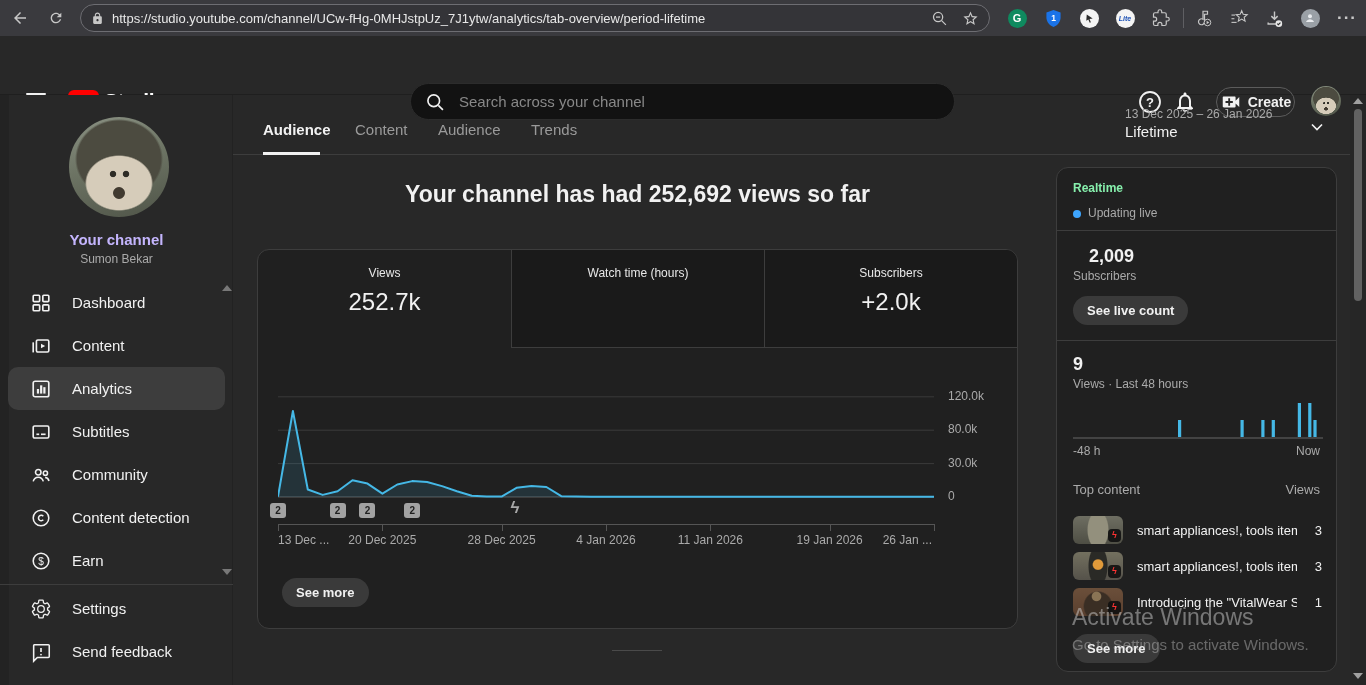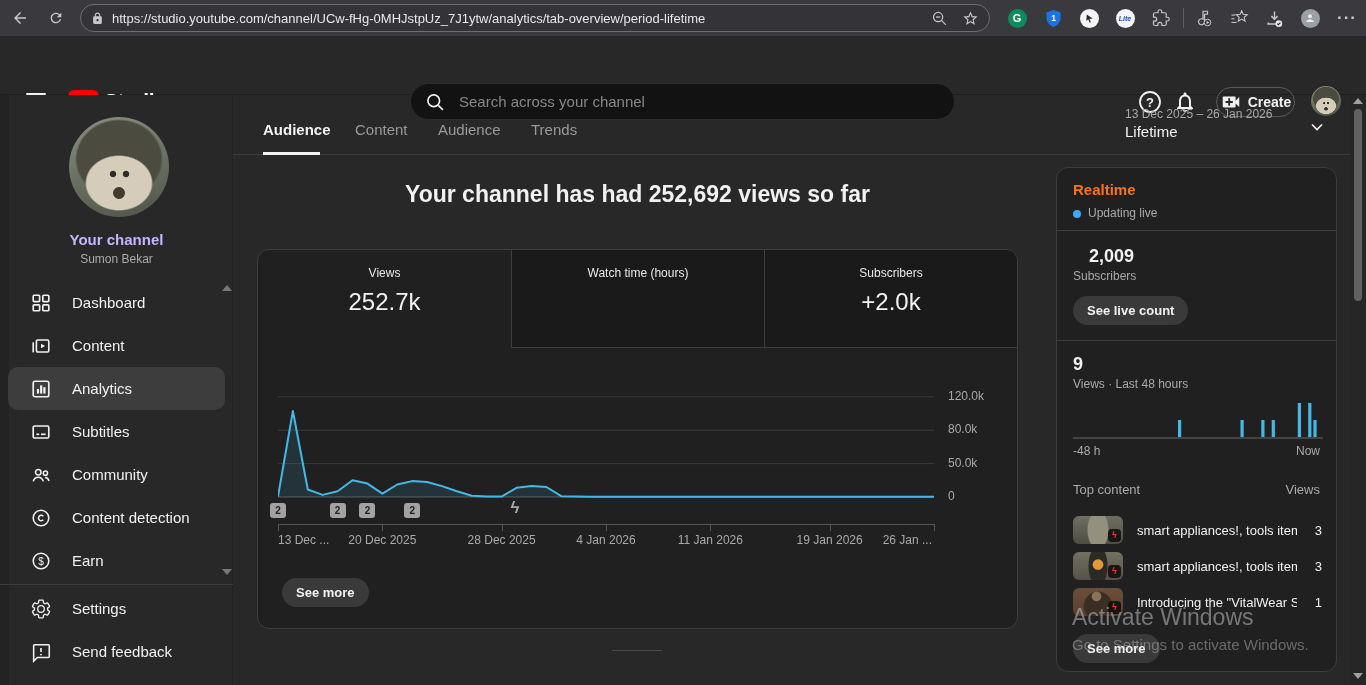--- a/index.html
+++ b/index.html
@@ -77,21 +77,21 @@
   .shorts-marker { position:absolute; color:#a8a8a8; font-size:17px; font-weight:bold; }
   #x-axis-line { position:absolute; left:20px; top:274px; width:656px; height:1px; background:#555; }
   .x-tick { position:absolute; top:274px; width:1px; height:7px; background:#555; }
   .x-label { position:absolute; top:283px; font-size:12px; color:#aaa; }
   .pill-btn { background:#3a3a3a; border:none; border-radius:15px; height:29px; padding:0 14px; color:#f1f1f1; font-size:13px; font-weight:bold; cursor:pointer; font-family:inherit; }
   #card-see-more { position:absolute; left:24px; top:328px; }
   #loading-divider { position:absolute; left:612px; top:650px; width:50px; height:1px; background:#4a4a4a; }
 
   
   #realtime-card { position:absolute; left:1056px; top:167px; width:281px; height:505px; background:#202020; border:1px solid #3d3d3d; border-radius:12px; }
-  #rt-title { position:absolute; left:16px; top:13px; font-size:15px; font-weight:bold; color:#f97316; }
+  #rt-title { position:absolute; left:16px; top:13px; font-size:12px; font-weight:bold; color:#86efac; }
   #rt-dot { position:absolute; left:16px; top:42px; width:8px; height:8px; border-radius:50%; }
   #rt-status { position:absolute; left:31px; top:38px; font-size:12px; color:#aaa; }
   .rt-divider { position:absolute; left:0; width:279px; height:1px; background:#3d3d3d; }
   #rt-subs-value { position:absolute; left:16px; top:78px; font-size:18px; font-weight:bold; color:#f1f1f1;margin-left:16px; }
   #rt-subs-label { position:absolute; left:16px; top:101px; font-size:12px; color:#aaa; }
   #rt-live-btn { position:absolute; left:16px; top:128px; }
   #rt-views-value { position:absolute; left:16px; top:186px; font-size:18px; font-weight:bold; color:#f1f1f1; }
   #rt-views-label { position:absolute; left:16px; top:209px; font-size:12px; color:#aaa; }
   #rt-bars { position:absolute; left:16px; top:228px; }
   #rt-axis-left { position:absolute; left:16px; top:276px; font-size:12px; color:#aaa; }
@@ -368,21 +368,21 @@
   <svg id="views-line-svg" class="abs" style="left:20px;top:120px" width="656" height="130">
       <line x1="0" x2="656" y1="127" y2="127" stroke="#5a5a5a" stroke-width="1"></line>
       <line x1="0" x2="656" y1="93.6" y2="93.6" stroke="#3a3a3a" stroke-width="1"></line>
       <line x1="0" x2="656" y1="60.2" y2="60.2" stroke="#3a3a3a" stroke-width="1"></line>
       <line x1="0" x2="656" y1="26.80000000000001" y2="26.80000000000001" stroke="#3a3a3a" stroke-width="1"></line>
       <path d="M0,127 L0.0,126.7 L14.9,41.0 L29.8,119.5 L44.7,124.9 L59.6,121.2 L74.5,110.3 L89.5,113.6 L104.4,123.7 L119.3,114.5 L134.2,111.1 L149.1,112.0 L164.0,116.1 L178.9,121.2 L193.8,125.7 L208.7,126.5 L223.6,126.6 L238.5,117.8 L253.5,116.1 L268.4,117.0 L283.3,126.2 L298.2,126.6 L313.1,126.7 L328.0,126.7 L342.9,126.7 L357.8,126.7 L372.7,126.7 L387.6,126.7 L402.5,126.7 L417.5,126.7 L432.4,126.7 L447.3,126.7 L462.2,126.7 L477.1,126.7 L492.0,126.7 L506.9,126.7 L521.8,126.7 L536.7,126.7 L551.6,126.7 L566.5,126.7 L581.5,126.7 L596.4,126.7 L611.3,126.7 L626.2,126.7 L641.1,126.7 L656.0,126.7 L656,127 Z" fill="rgba(69,184,230,0.13)"></path>
       <polyline points="0.0,126.7 14.9,41.0 29.8,119.5 44.7,124.9 59.6,121.2 74.5,110.3 89.5,113.6 104.4,123.7 119.3,114.5 134.2,111.1 149.1,112.0 164.0,116.1 178.9,121.2 193.8,125.7 208.7,126.5 223.6,126.6 238.5,117.8 253.5,116.1 268.4,117.0 283.3,126.2 298.2,126.6 313.1,126.7 328.0,126.7 342.9,126.7 357.8,126.7 372.7,126.7 387.6,126.7 402.5,126.7 417.5,126.7 432.4,126.7 447.3,126.7 462.2,126.7 477.1,126.7 492.0,126.7 506.9,126.7 521.8,126.7 536.7,126.7 551.6,126.7 566.5,126.7 581.5,126.7 596.4,126.7 611.3,126.7 626.2,126.7 641.1,126.7 656.0,126.7" fill="none" stroke="#45b8e6" stroke-width="2" stroke-linejoin="round"></polyline>
     </svg>
   <div id="y-axis-labels">
       <div class="gridlabel" style="top: 239px;">0</div>
-      <div class="gridlabel" style="top: 205.6px;">50.0k</div>
+      <div class="gridlabel" style="top: 205.6px;">30.0k</div>
       <div class="gridlabel" style="top: 172.2px;">80.0k</div>
       <div class="gridlabel" style="top: 138.8px;">120.0k</div>
     </div>
   <div id="event-markers">
       <div class="chip" style="left: 12px; top: 253px;">2</div>
       <div class="chip" style="left: 71.6364px; top: 253px;">2</div>
       <div class="chip" style="left: 101.455px; top: 253px;">2</div>
       <div class="chip" style="left: 146.182px; top: 253px;">2</div>
       <div class="shorts-marker" style="left: 252.545px; top: 248px;">ϟ</div>
     </div>

